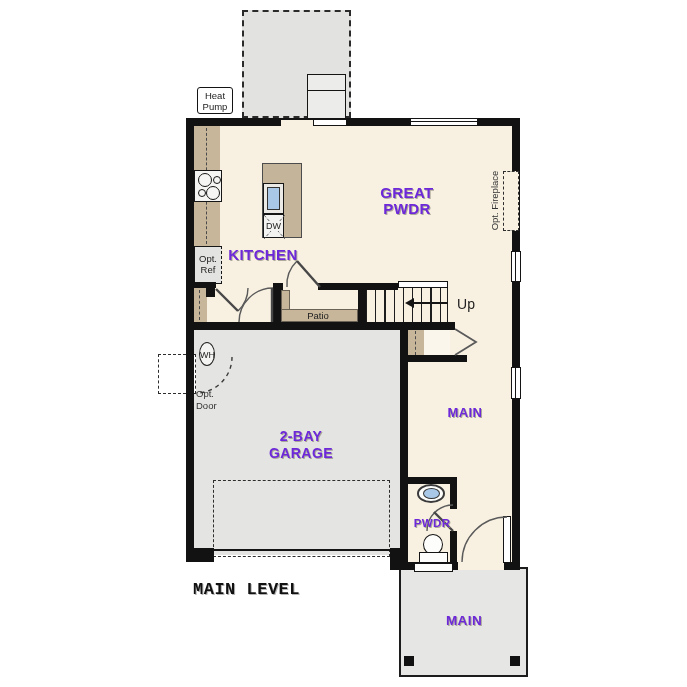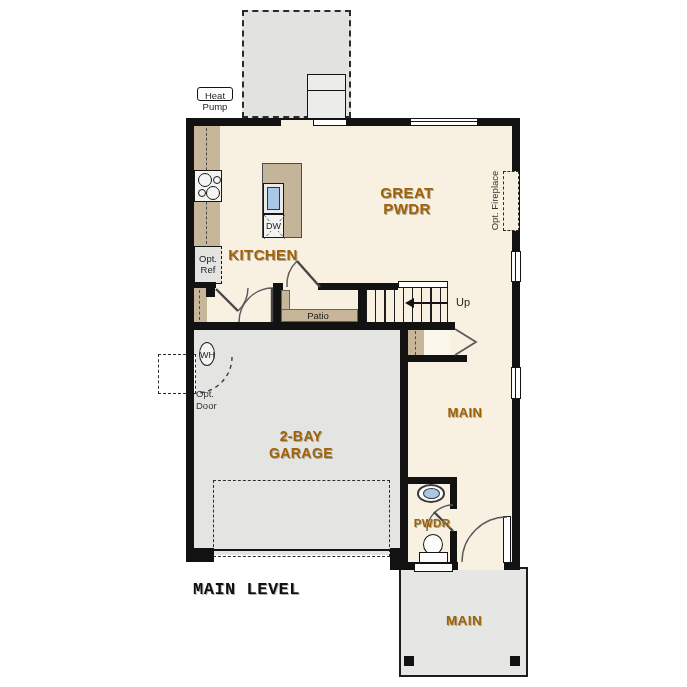--- a/index.html
+++ b/index.html
@@ -35,21 +35,21 @@
   .rail{background:#ffffff;border:1.2px solid #141414;}
   .stairs{background:
      repeating-linear-gradient(to right,#1d1d1d 0px,#1d1d1d 1.2px,transparent 1.2px,transparent 9.2px);
      border-right:1.4px solid #1d1d1d;}
   .dashedrect{border:1.6px dashed #2d2d2d;}
   .whiterect{background:#fff;border:1.4px solid #141414;}
   .step{background:#ececea;border:1.4px solid #141414;}
   .heatpump{background:#fff;border:1.6px solid #141414;border-radius:3px;
             font-size:9.5px;line-height:11px;text-align:center;padding-top:2px;color:#222;}
   
-  .room-label{font-weight:bold;color:#a16207;text-align:center;
+  .room-label{font-weight:bold;color:#6d28d9;text-align:center;
               text-shadow:1px 1px 0 rgba(150,145,130,0.75);letter-spacing:0.4px;}
   .small-label{color:#333;text-align:center;}
   .toilet-bowl{background:#fdfdfb;border:1.5px solid #141414;border-radius:50%;}
   .toilet-tank{background:#fdfdfb;border:1.4px solid #141414;}
   .sink-oval{background:#fdfdfb;border:2.4px solid #3a3a3a;border-radius:50%;}
   .sink-oval-in{background:#a9c7e6;border:1px solid #333;border-radius:50%;}
   .post{background:#111;}
   svg.doors{position:absolute;left:0;top:0;z-index:5;pointer-events:none;}
 </style>
 </head>
@@ -58,21 +58,21 @@
 <div class="canvas">
 
   <div class="abs z1 patio" style="left:242px;top:10px;width:109px;height:108px;"></div>
   <div class="abs z1 floor-cream" style="left:194px;top:126px;width:318px;height:204px;"></div>
   <div class="abs z1 floor-cream" style="left:408px;top:330px;width:104px;height:232px;"></div>
   <div class="abs z1 floor-gray" style="left:194px;top:330px;width:206px;height:225px;"></div>
   <div class="abs z1 porch" style="left:399px;top:567px;width:129px;height:110px;"></div>
 
   <div class="abs z2 step" style="left:307px;top:74px;width:39px;height:45px;"></div>
   <div class="abs z2" style="left:307px;top:90px;width:39px;height:1.3px;background:#141414;"></div>
-  <div class="abs z4 heatpump" style="left:197px;top:87px;width:36px;height:14px;">
+  <div class="abs z4 heatpump" style="left:197px;top:87px;width:36px;height:27px;">
     <div>Heat</div>
     <div>Pump</div>
   </div>
 
   <div class="abs z3 wall" style="left:186px;top:118px;width:334px;height:8px;"></div>
   <div class="abs z3 wall" style="left:186px;top:118px;width:8px;height:444px;"></div>
   <div class="abs z3 wall" style="left:512px;top:118px;width:8px;height:452px;"></div>
   <div class="abs z3 wall" style="left:400px;top:562px;width:120px;height:8px;"></div>
   <div class="abs z3 wall" style="left:186px;top:548px;width:28px;height:14px;"></div>
   <div class="abs z3 wall" style="left:390px;top:548px;width:18px;height:22px;"></div>
@@ -207,21 +207,21 @@
   </div>
 
   <div class="abs z6 room-label" style="left:424px;top:613px;width:80px;font-size:13.5px;">
     <div>MAIN</div>
   </div>
 
   <div class="abs z6 small-label" style="left:288px;top:310px;width:60px;font-size:9.5px;color:#222;">
     <div>Patio</div>
   </div>
 
-  <div class="abs z6 small-label" style="left:451px;top:296px;width:24px;font-size:11px;color:#222;text-align:center;">
+  <div class="abs z6 small-label" style="left:451px;top:296px;width:24px;font-size:14px;color:#222;text-align:right;">
     <div>Up</div>
   </div>
 
   <div class="abs z6" style="left:196px;top:388px;font-size:9.5px;line-height:12px;color:#333;">
     <div>Opt.</div>
     <div>Door</div>
   </div>
 
   <div class="abs z6" style="left:465px;top:194px;width:60px;height:13px;font-size:9.5px;color:#333;text-align:center;transform:rotate(-90deg);">
     <div>Opt. Fireplace</div>

